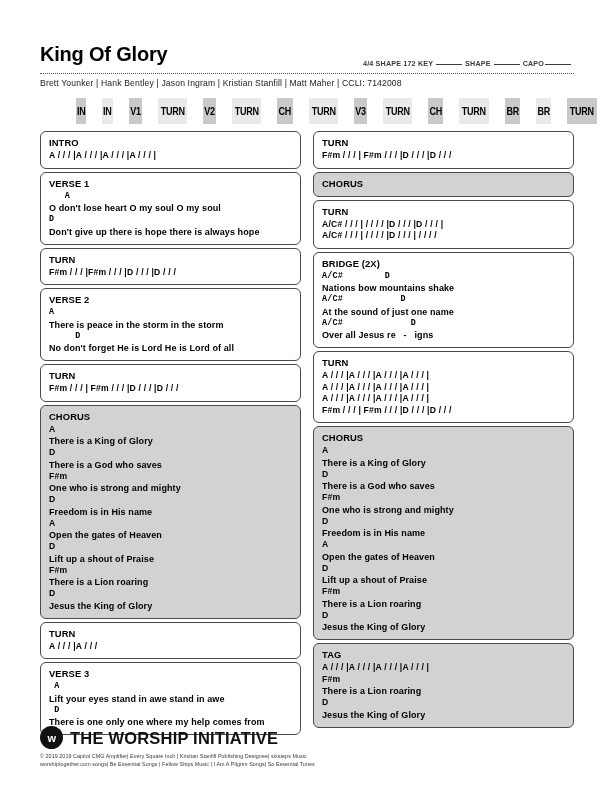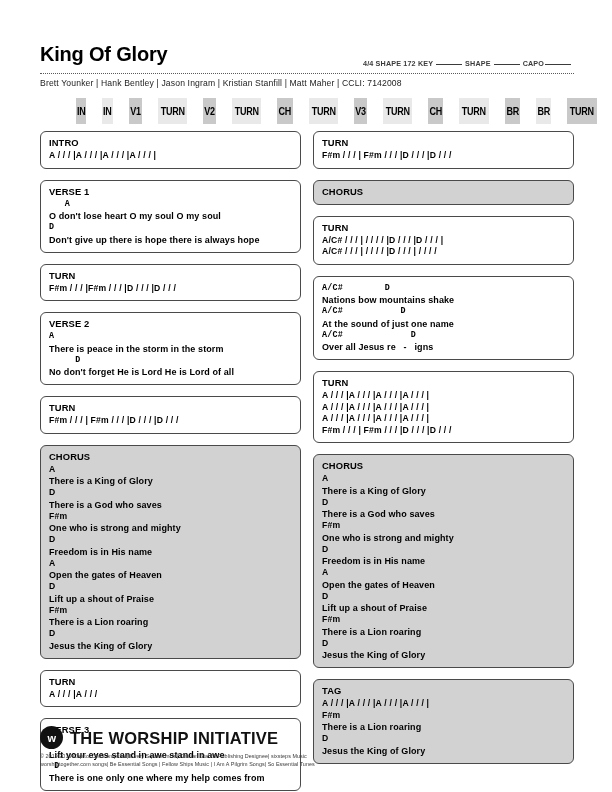--- a/index.html
+++ b/index.html
@@ -108,21 +108,21 @@
     left: 40px;
     top: 131px;
     width: 534px;
     display: flex;
     gap: 12px;
   }
   .col {
     width: 261px;
     display: flex;
     flex-direction: column;
-    gap: 11px;
+    gap: 3px;
   }
 
   
   .section {
     border: 1px solid #4a4a4a;
     border-radius: 6px;
     padding: 5px 8px 6px 8px;
     box-sizing: border-box;
     background: #ffffff;
   }
@@ -390,20 +390,21 @@
         <div class="sec-title">CHORUS</div>
       </div>
 
       <div class="section">
         <div class="sec-title">TURN</div>
         <div class="chordline">A/C# / / / | / / / / |D / / / |D / / / |</div>
         <div class="chordline">A/C# / / / | / / / / |D / / / | / / / /</div>
       </div>
 
       <div class="section">
+        <div class="sec-title">BRIDGE (2X)</div>
         <div class="lyricgroup">
           <div class="chordpos">A/C#        D</div>
           <div class="lyric">Nations bow mountains shake</div>
           <div class="chordpos">A/C#           D</div>
           <div class="lyric">At the sound of just one name</div>
           <div class="chordpos">A/C#             D</div>
           <div class="lyric">Over all Jesus re   -   igns</div>
         </div>
       </div>
 

